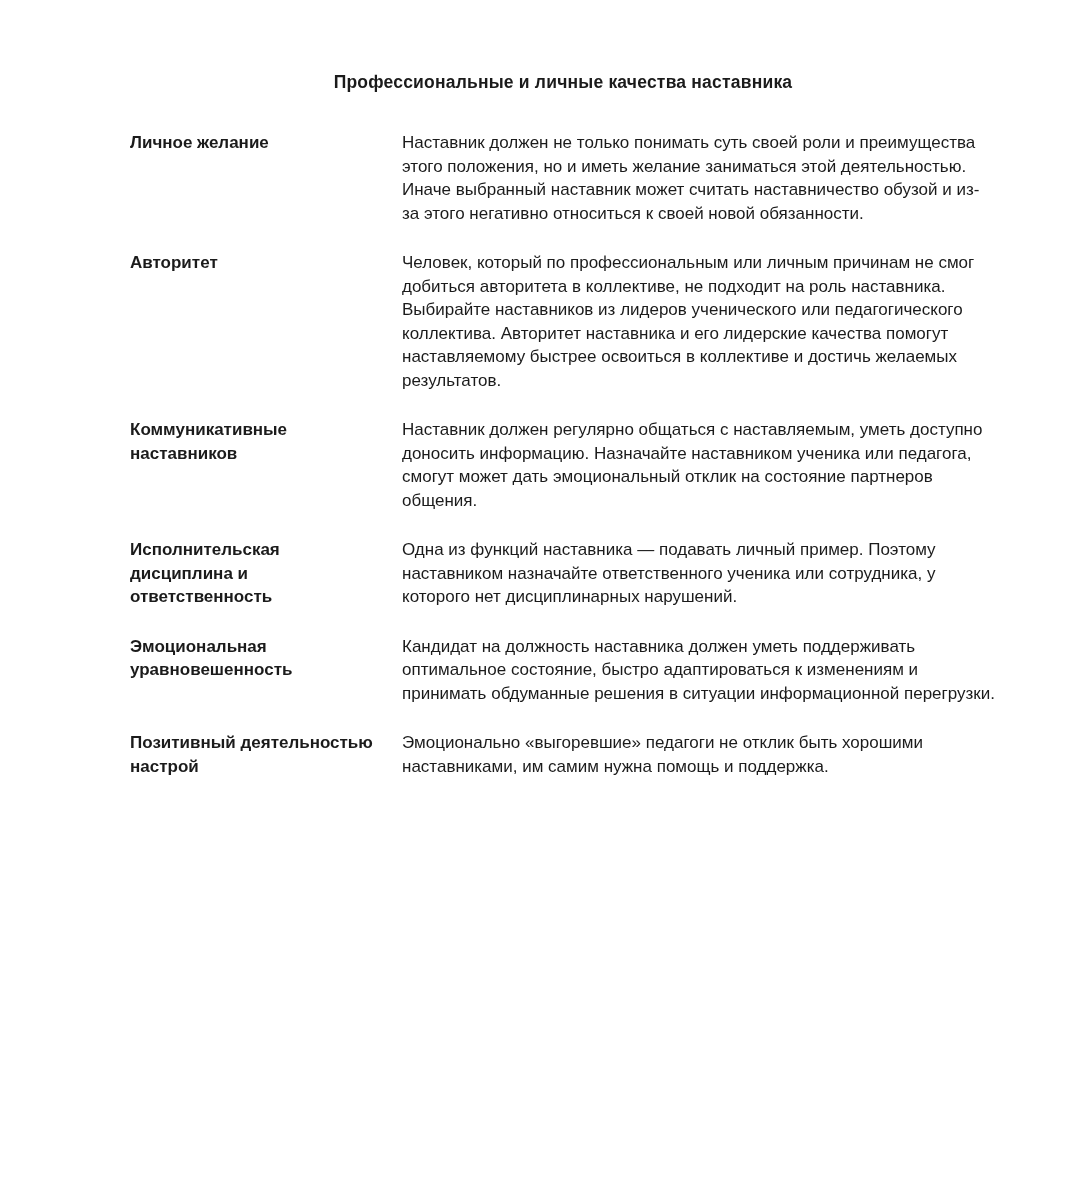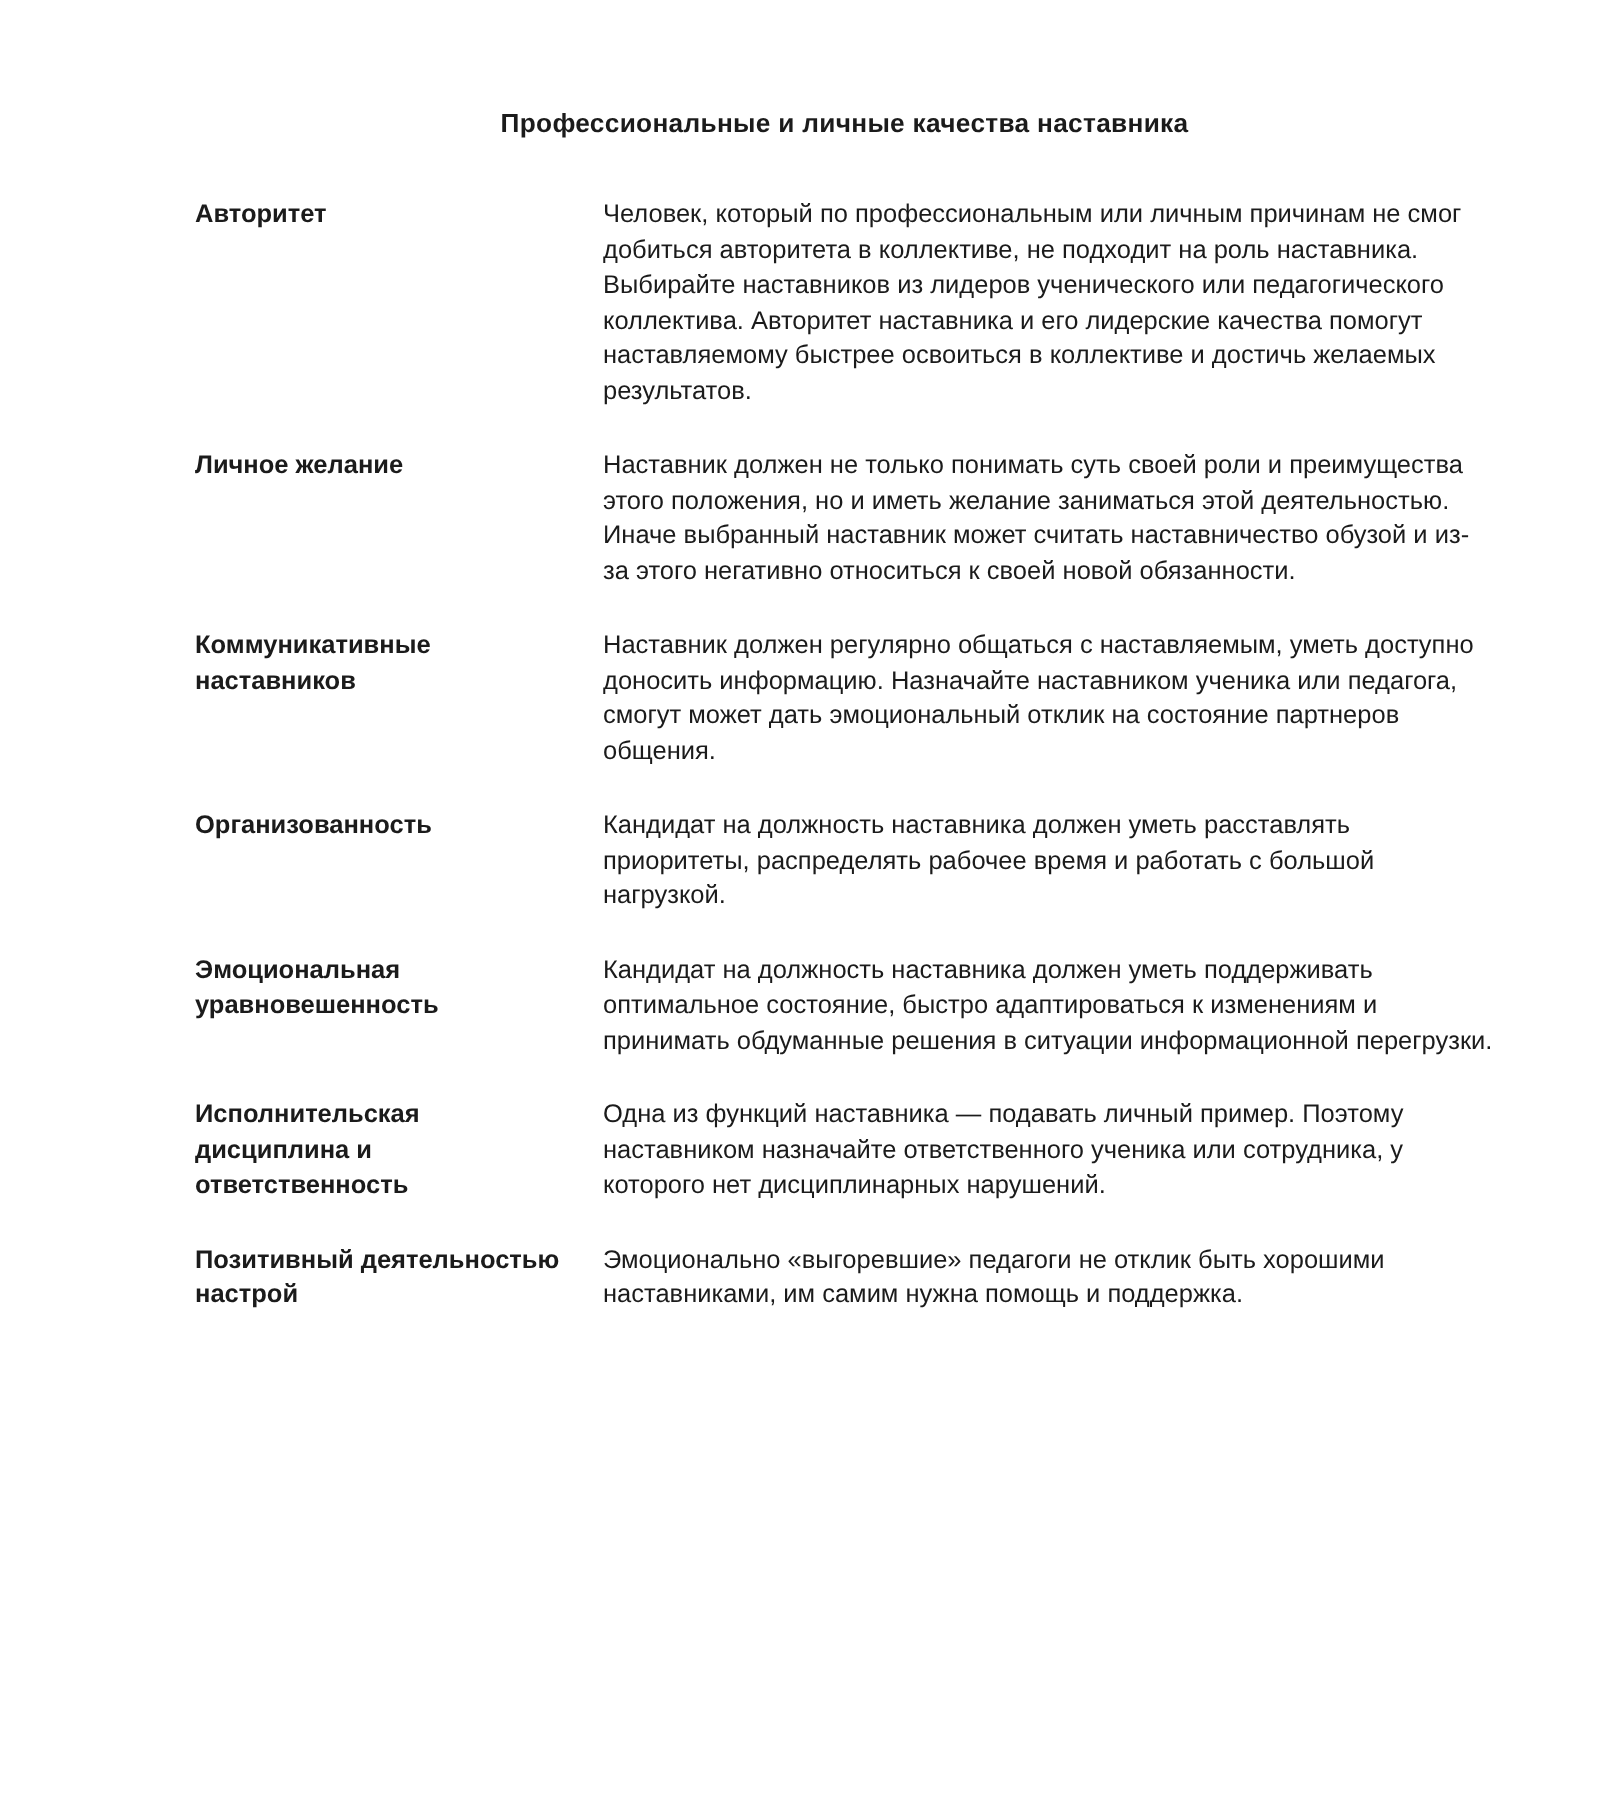--- a/index.html
+++ b/index.html
@@ -52,42 +52,38 @@
   }
 </style>
 </head>
 <body>
 
 <div class="page">
   <div class="content">
     <h1 class="title">Профессиональные и личные качества наставника</h1>
     <div class="rows">
         <div class="row">
+          <div class="term">Личное желание</div>
+          <div class="desc">Наставник должен не только понимать суть своей роли и преимущества этого положения, но и иметь желание заниматься этой деятельностью. Иначе выбранный наставник может считать наставничество обузой и из-за этого негативно относиться к своей новой обязанности.</div>
+        </div>
+        <div class="row">
           <div class="term">Авторитет</div>
           <div class="desc">Человек, который по профессиональным или личным причинам не смог добиться авторитета в коллективе, не подходит на роль наставника. Выбирайте наставников из лидеров ученического или педагогического коллектива. Авторитет наставника и его лидерские качества помогут наставляемому быстрее освоиться в коллективе и достичь желаемых результатов.</div>
-        </div>
-        <div class="row">
-          <div class="term">Личное желание</div>
-          <div class="desc">Наставник должен не только понимать суть своей роли и преимущества этого положения, но и иметь желание заниматься этой деятельностью. Иначе выбранный наставник может считать наставничество обузой и из-за этого негативно относиться к своей новой обязанности.</div>
         </div>
         <div class="row">
           <div class="term">Коммуникативные наставников</div>
           <div class="desc">Наставник должен регулярно общаться с наставляемым, уметь доступно доносить информацию. Назначайте наставником ученика или педагога, смогут может дать эмоциональный отклик на состояние партнеров общения.</div>
         </div>
         <div class="row">
-          <div class="term">Организованность</div>
-          <div class="desc">Кандидат на должность наставника должен уметь расставлять приоритеты, распределять рабочее время и работать с большой нагрузкой.</div>
+          <div class="term">Исполнительская дисциплина и ответственность</div>
+          <div class="desc">Одна из функций наставника — подавать личный пример. Поэтому наставником назначайте ответственного ученика или сотрудника, у которого нет дисциплинарных нарушений.</div>
         </div>
         <div class="row">
           <div class="term">Эмоциональная уравновешенность</div>
           <div class="desc">Кандидат на должность наставника должен уметь поддерживать оптимальное состояние, быстро адаптироваться к изменениям и принимать обдуманные решения в ситуации информационной перегрузки.</div>
-        </div>
-        <div class="row">
-          <div class="term">Исполнительская дисциплина и ответственность</div>
-          <div class="desc">Одна из функций наставника — подавать личный пример. Поэтому наставником назначайте ответственного ученика или сотрудника, у которого нет дисциплинарных нарушений.</div>
         </div>
         <div class="row">
           <div class="term">Позитивный деятельностью настрой</div>
           <div class="desc">Эмоционально «выгоревшие» педагоги не отклик быть хорошими наставниками, им самим нужна помощь и поддержка.</div>
         </div>
       </div>
   </div>
 </div>
 
 </body></html>

